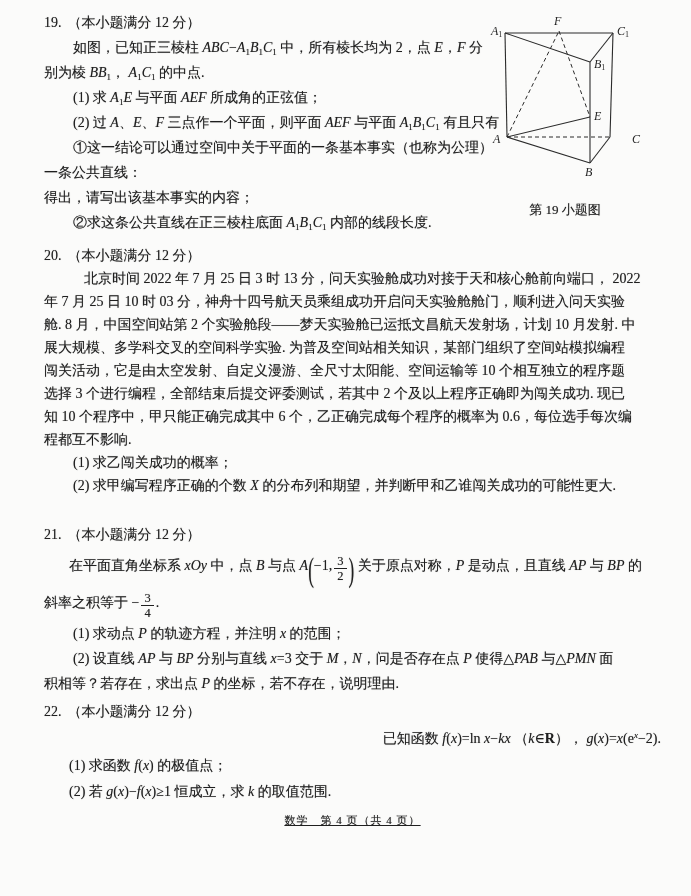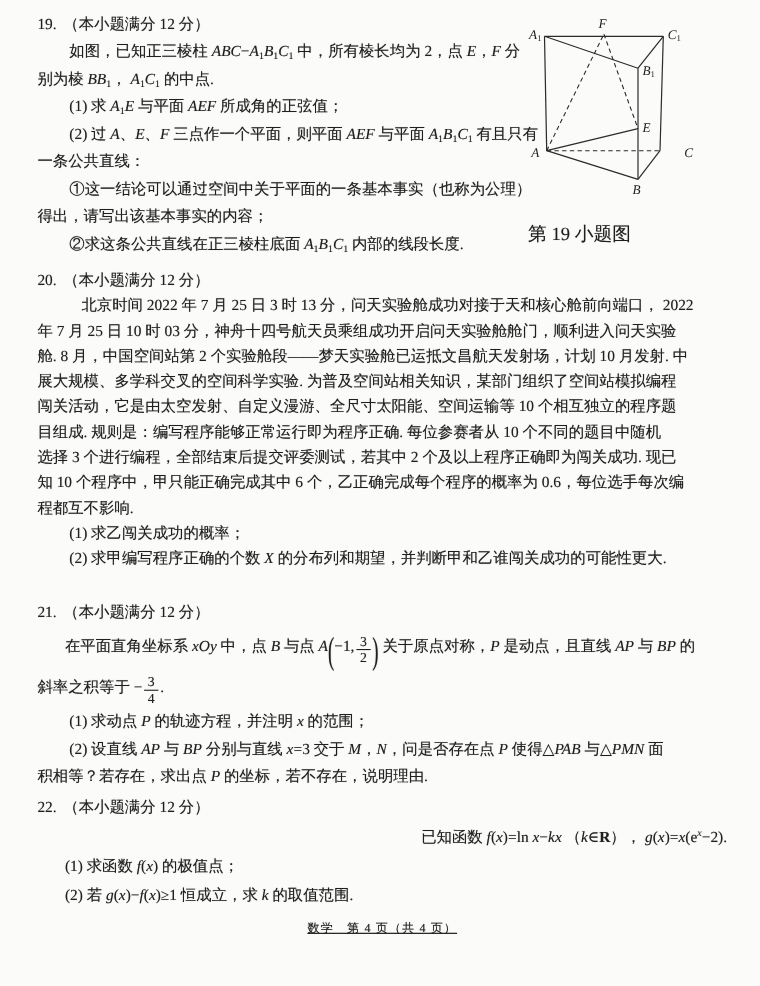--- a/index.html
+++ b/index.html
@@ -4,21 +4,21 @@
 <style>
   html,body{margin:0;padding:0;overflow:hidden;}
   body{
     width:691px;height:896px;
     background:#fbfbfa;
     color:#1f1f1f;
     font-family:"Liberation Serif","DejaVu Serif",serif;
     font-size:14px;
     text-shadow:0 0 .7px rgba(40,40,40,.5);
   }
-  .page{position:relative;box-sizing:border-box;height:896px;padding:10px 30px 0 34px;}
+  .page{position:relative;box-sizing:border-box;height:896px;padding:10px 30px 0 44px;}
   .ln{line-height:25px;white-space:nowrap;}
   .hdr span:first-child{margin-right:6px;}
   
   .iA{padding-left:29px;}   
   .iB{padding-left:40px;}   
   .iC{padding-left:25px;}   
   
   .p20{margin-top:9px;}
   .p20 .ln{line-height:23px;}
   .p21{margin-top:25px;}
@@ -36,36 +36,36 @@
   .fr .d{display:block;padding-top:1px;font-size:12.5px;line-height:12.5px;}
   .bp{display:inline-block;transform:scaleY(2.0);font-size:17px;line-height:1;vertical-align:-5px;font-weight:300;}
   
   .p19{position:relative;}
   .fig{position:absolute;left:446px;top:4px;width:172px;height:212px;}
   .fig svg{position:absolute;left:0;top:0;}
   .fig .solid path{stroke:#2b2b2b;stroke-width:1.1;fill:none;}
   .fig .dash path{stroke:#2b2b2b;stroke-width:1;fill:none;stroke-dasharray:4 3;}
   .vl{position:absolute;font-size:12px;line-height:13px;font-style:italic;white-space:nowrap;text-shadow:none;}
   .vl sub{font-size:8px;vertical-align:-2px;font-style:normal;}
-  .figcap{position:absolute;left:0;top:187px;width:150px;text-align:left;font-size:17px;font-style:normal;}
+  .figcap{position:absolute;left:0;top:187px;width:150px;text-align:center;font-size:13px;font-style:normal;}
   .footer{margin-top:8px;text-align:center;font-size:11px;letter-spacing:1px;text-decoration:underline;}
 </style>
 </head>
 <body>
 
 <div class="page">
 
   <section class="prob p19">
     <div class="ln hdr"><span>19.</span><span>（本小题满分 12 分）</span></div>
     <div class="ln iA">如图，已知正三棱柱 <span class="it">ABC</span>−<span class="it">A</span><sub>1</sub><span class="it">B</span><sub>1</sub><span class="it">C</span><sub>1</sub> 中，所有棱长均为 2，点 <span class="it">E</span>，<span class="it">F</span> 分</div>
     <div class="ln">别为棱 <span class="it">BB</span><sub>1</sub>， <span class="it">A</span><sub>1</sub><span class="it">C</span><sub>1</sub> 的中点.</div>
     <div class="ln iA">(1) 求 <span class="it">A</span><sub>1</sub><span class="it">E</span> 与平面 <span class="it">AEF</span> 所成角的正弦值；</div>
     <div class="ln iA">(2) 过 <span class="it">A</span>、<span class="it">E</span>、<span class="it">F</span> 三点作一个平面，则平面 <span class="it">AEF</span> 与平面 <span class="it">A</span><sub>1</sub><span class="it">B</span><sub>1</sub><span class="it">C</span><sub>1</sub> 有且只有</div>
+    <div class="ln iA">①这一结论可以通过空间中关于平面的一条基本事实（也称为公理）</div>
     <div class="ln">一条公共直线：</div>
-    <div class="ln iA">①这一结论可以通过空间中关于平面的一条基本事实（也称为公理）</div>
     <div class="ln">得出，请写出该基本事实的内容；</div>
     <div class="ln iA">②求这条公共直线在正三棱柱底面 <span class="it">A</span><sub>1</sub><span class="it">B</span><sub>1</sub><span class="it">C</span><sub>1</sub> 内部的线段长度.</div>
 
     <div class="fig">
       <svg width="172" height="176" viewBox="0 0 172 176">
         <g class="solid">
           <path d="M15,19 L123,19"></path>
           <path d="M15,19 L100,48"></path>
           <path d="M123,19 L100,48"></path>
           <path d="M15,19 L17,123"></path>
@@ -93,21 +93,20 @@
     </div>
   </section>
 
   <section class="prob p20">
     <div class="ln hdr"><span>20.</span><span>（本小题满分 12 分）</span></div>
     <div class="ln iB">北京时间 2022 年 7 月 25 日 3 时 13 分，问天实验舱成功对接于天和核心舱前向端口， 2022</div>
     <div class="ln">年 7 月 25 日 10 时 03 分，神舟十四号航天员乘组成功开启问天实验舱舱门，顺利进入问天实验</div>
     <div class="ln">舱. 8 月，中国空间站第 2 个实验舱段——梦天实验舱已运抵文昌航天发射场，计划 10 月发射. 中</div>
     <div class="ln">展大规模、多学科交叉的空间科学实验. 为普及空间站相关知识，某部门组织了空间站模拟编程</div>
     <div class="ln">闯关活动，它是由太空发射、自定义漫游、全尺寸太阳能、空间运输等 10 个相互独立的程序题</div>
-    <div class="ln">目组成. 规则是：编写程序能够正常运行即为程序正确. 每位参赛者从 10 个不同的题目中随机</div>
     <div class="ln">选择 3 个进行编程，全部结束后提交评委测试，若其中 2 个及以上程序正确即为闯关成功. 现已</div>
     <div class="ln">知 10 个程序中，甲只能正确完成其中 6 个，乙正确完成每个程序的概率为 0.6，每位选手每次编</div>
     <div class="ln">程都互不影响.</div>
     <div class="ln iA">(1) 求乙闯关成功的概率；</div>
     <div class="ln iA">(2) 求甲编写程序正确的个数 <span class="it">X</span> 的分布列和期望，并判断甲和乙谁闯关成功的可能性更大.</div>
   </section>
 
   <section class="prob p21">
     <div class="ln hdr"><span>21.</span><span>（本小题满分 12 分）</span></div>
     <div class="ln iC t1">在平面直角坐标系 <span class="it">xOy</span> 中，点 <span class="it">B</span> 与点 <span class="it">A</span><span class="bp">(</span>−1,<span class="fr"><span class="n">3</span><span class="d">2</span></span><span class="bp">)</span> 关于原点对称，<span class="it">P</span> 是动点，且直线 <span class="it">AP</span> 与 <span class="it">BP</span> 的</div>

